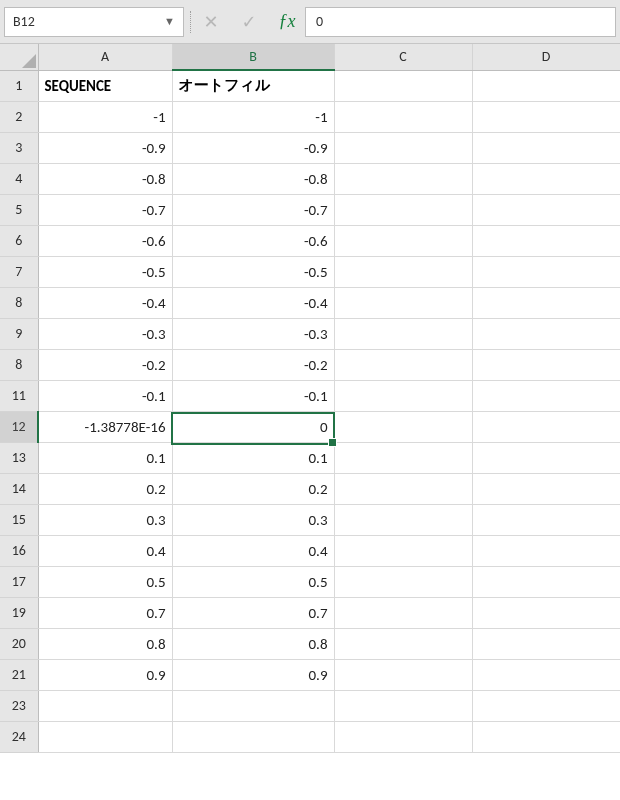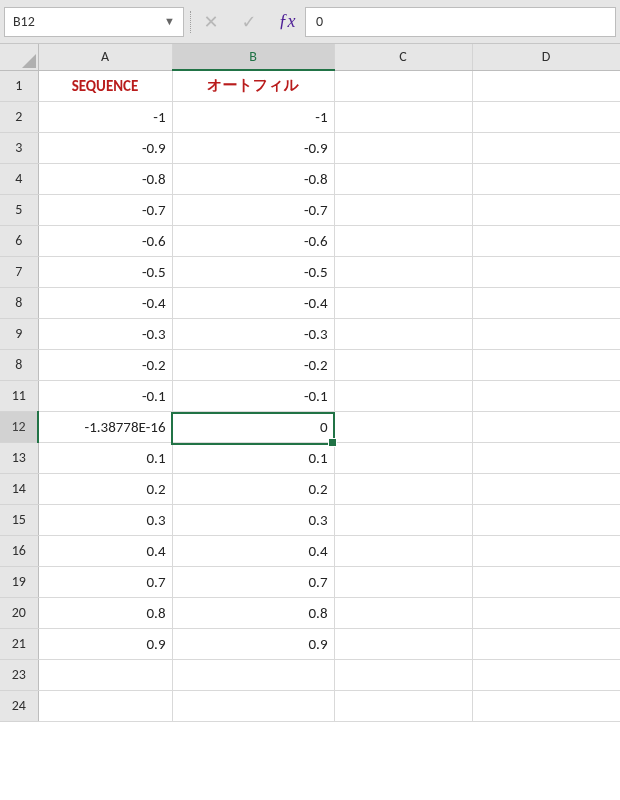--- a/index.html
+++ b/index.html
@@ -58,21 +58,21 @@
     display: flex;
     align-items: center;
     justify-content: center;
     color: #b8b8b8;
     font-size: 18px;
   }
   .fx {
     font-style: italic;
     font-family: "Times New Roman", serif;
     font-size: 18px;
-    color: #4c1d95;
+    color: #15803d;
   }
   .formula-input {
     flex: 1;
     height: 30px;
     background: #ffffff;
     border: 1px solid #bdbdbd;
     display: flex;
     align-items: center;
     padding: 0 10px;
     font-size: 14px;
@@ -150,24 +150,24 @@
     border-bottom: 1px solid #d9d9d9;
     padding: 0 6px;
     height: 31px;
     text-align: right;
     font-size: 15px;
     color: #222;
     white-space: nowrap;
     overflow: hidden;
   }
   td.cell.header-cell {
-    text-align: center;
+    text-align: left;
     font-weight: bold;
     font-size: 15px;
-    color: #b91c1c;
+    color: #000000;
   }
   
   .col-A { width: 134px; }
   .col-B { width: 162px; }
   .col-C { width: 138px; }
   .col-D { width: 148px; }
 
   
   .selection {
     position: absolute;
@@ -339,20 +339,27 @@
           <td class="cell"></td>
         </tr>
         <tr>
           <th class="row-head">16</th>
           <td class="cell">0.4</td>
           <td class="cell">0.4</td>
           <td class="cell"></td>
           <td class="cell"></td>
         </tr>
         <tr>
+          <th class="row-head">17</th>
+          <td class="cell">0.5</td>
+          <td class="cell">0.5</td>
+          <td class="cell"></td>
+          <td class="cell"></td>
+        </tr>
+        <tr>
           <th class="row-head">19</th>
           <td class="cell">0.7</td>
           <td class="cell">0.7</td>
           <td class="cell"></td>
           <td class="cell"></td>
         </tr>
         <tr>
           <th class="row-head">20</th>
           <td class="cell">0.8</td>
           <td class="cell">0.8</td>

